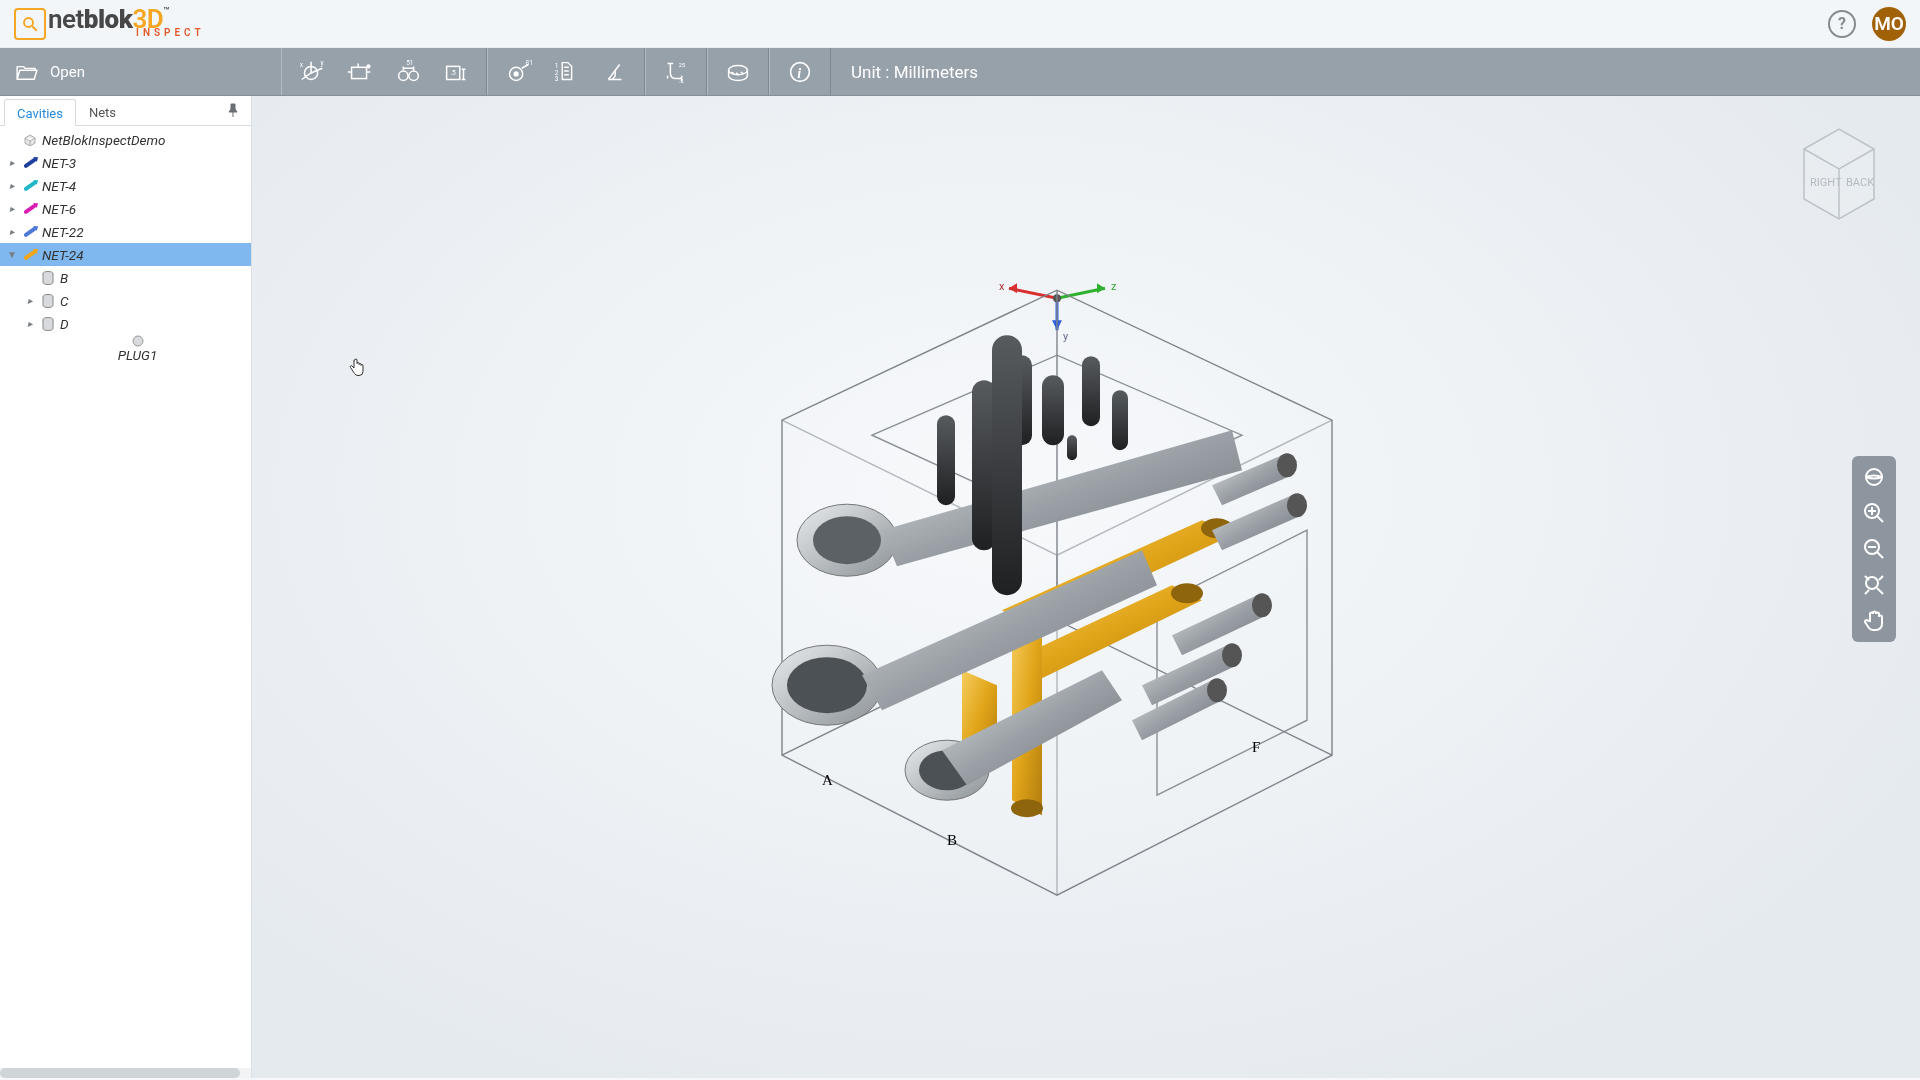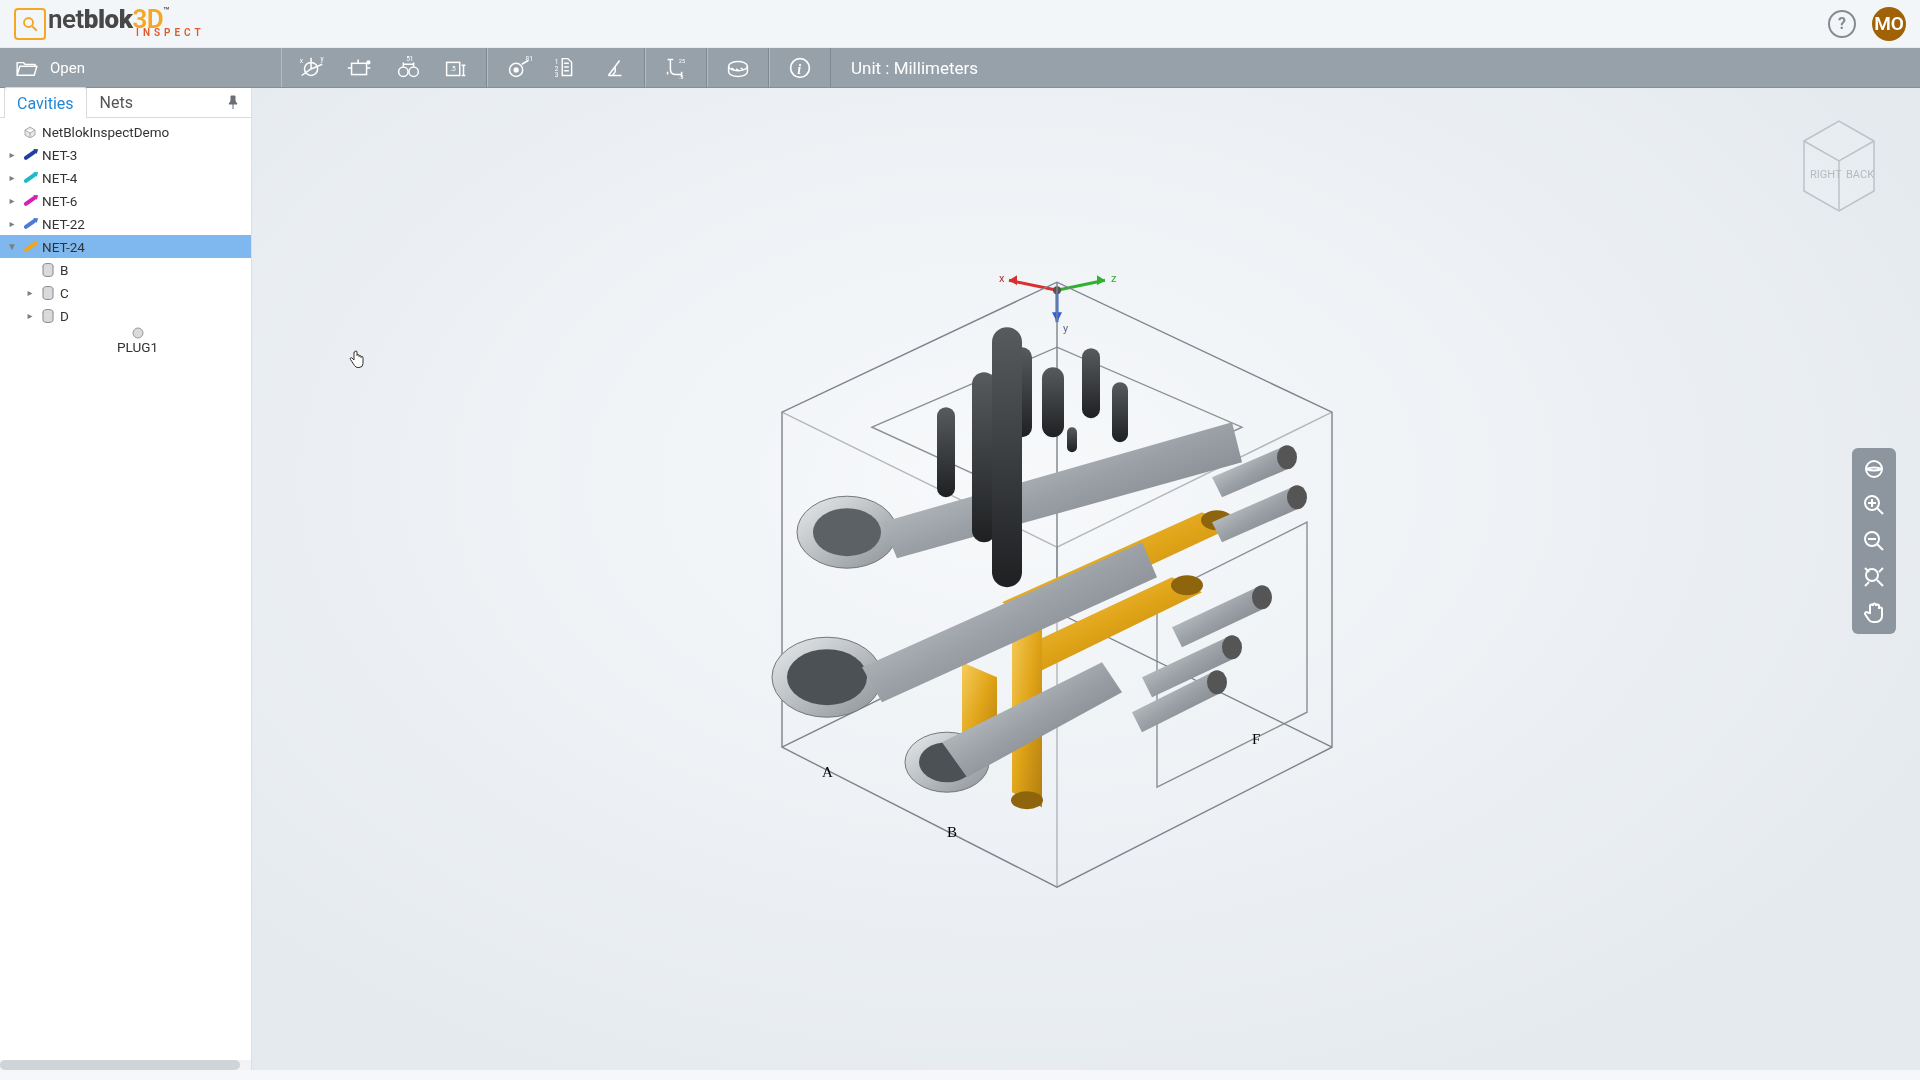--- a/index.html
+++ b/index.html
@@ -12,41 +12,41 @@
 .logo-text { font-size: 26px; color: #474747; letter-spacing: -0.5px; }
 .logo-text .orange { color: #f5a623; }
 .logo-text .tm { font-size: 10px; vertical-align: top; }
 .logo-sub { font-size: 10px; letter-spacing: 4px; color: #e25a2b; font-weight: 600; position: relative; top: -4px; left: 88px; }
 .logo-wrap { display: flex; flex-direction: column; line-height: 1; }
 .header-spacer { flex: 1; }
 .help-btn { width: 28px; height: 28px; border: 2px solid #868b90; border-radius: 50%; display: flex; align-items: center; justify-content: center; color: #868b90; font-weight: 700; font-size: 16px; cursor: pointer; margin-right: 16px; }
 .avatar { width: 34px; height: 34px; border-radius: 50%; background: #a16207; color: #fff; display: flex; align-items: center; justify-content: center; font-size: 19px; font-weight: 600; cursor: pointer; }
 
 
-.toolbar { height: 40px; background: #97a1aa; display: flex; align-items: center; border-bottom: 1px solid #848e97; color: #fff; }
+.toolbar { height: 48px; background: #97a1aa; display: flex; align-items: center; border-bottom: 1px solid #848e97; color: #fff; }
 .open-btn { display: flex; align-items: center; gap: 12px; padding: 0 16px; height: 100%; cursor: pointer; font-size: 15px; }
 .open-btn svg { width: 22px; height: 18px; }
 .tool-group { display: flex; align-items: center; height: 100%; border-left: 1px solid #b4bcc3; border-right: 1px solid #7e8890; padding: 0 6px; }
 .tool-btn { width: 48px; height: 100%; display: flex; align-items: center; justify-content: center; cursor: pointer; }
 .tool-btn svg { width: 30px; height: 28px; }
 .unit-label { padding: 0 20px; font-size: 17px; }
 
 
 .body { display: flex; height: calc(100% - 98px); }
 .sidebar { width: 252px; background: #fff; border-right: 1px solid #dcdfe3; display: flex; flex-direction: column; }
 .canvas { flex: 1; position: relative; background: radial-gradient(ellipse at 45% 40%, #f7f9fb 0%, #e5eaef 80%); }
 
 
 .tabstrip { height: 30px; display: flex; align-items: flex-end; border-bottom: 1px solid #d7dbde; padding: 0 4px; position: relative; }
-.tab { padding: 6px 12px 5px; font-size: 16px; border: 1px solid transparent; border-bottom: none; cursor: pointer; color: #555; }
+.tab { padding: 6px 12px 5px; font-size: 13px; border: 1px solid transparent; border-bottom: none; cursor: pointer; color: #555; }
 .tab.active { color: #2488d8; border-color: #d7dbde; background: #fff; border-radius: 3px 3px 0 0; position: relative; top: 1px; }
 .pin { position: absolute; right: 12px; top: 7px; color: #6a6f74; cursor: pointer; font-size: 14px; }
 
 
-.tree { flex: 1; overflow: auto; font-size: 13.5px; color: #333; padding-top: 2px; }
+.tree { flex: 1; overflow: auto; font-size: 13.5px; color: #333; padding-top: 2px; font-style: italic; }
 .tree-row { display: flex; align-items: center; height: 23px; padding-left: 6px; cursor: pointer; white-space: nowrap; }
 .tree-row.selected { background: #7fb8ef; }
 .tree-row .chev { width: 12px; display: inline-flex; justify-content: center; color: #7a7f84; font-size: 10px; }
 .tree-row .ic { width: 16px; display: inline-flex; justify-content: center; margin: 0 4px; }
 .tree ::-webkit-scrollbar { height: 10px; }
 .tree-scrollbar { height: 10px; background: #f1f3f5; }
 .tree-scrollbar div { height: 100%; width: 240px; background: #cfd4d8; border-radius: 5px; }
 
 
 .pencil { width: 14px; height: 4px; border-radius: 2px; transform: rotate(-35deg); position: relative; }

